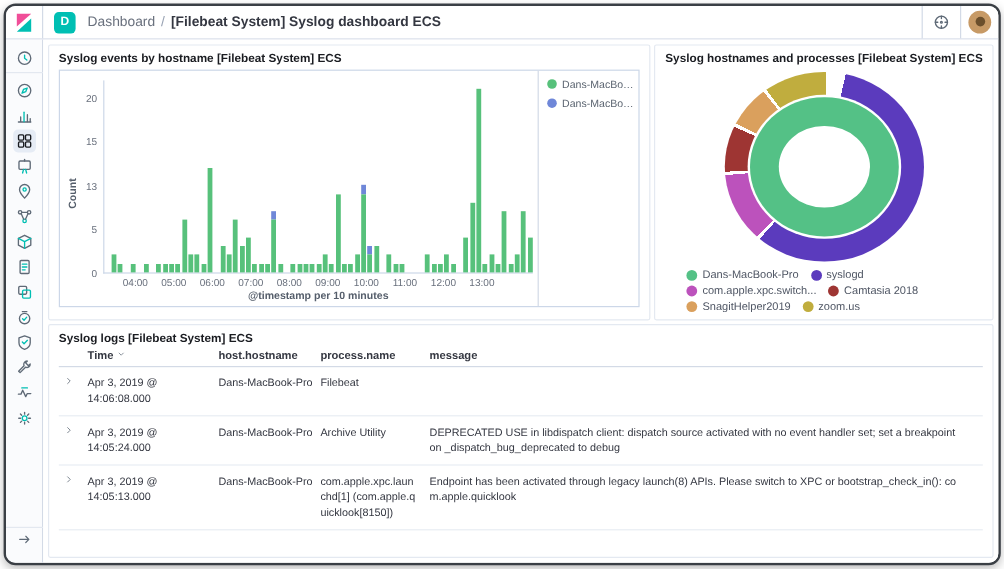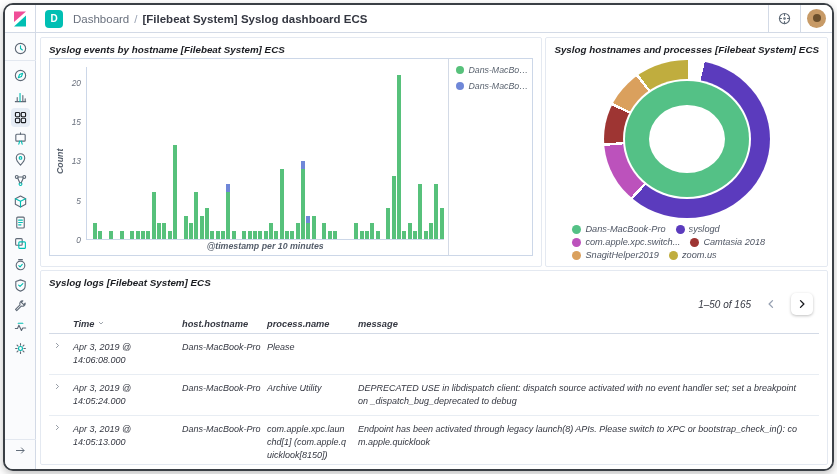--- a/index.html
+++ b/index.html
@@ -28,21 +28,21 @@
   .nav-btn .ic { width:15px; height:15px; display:block; }
   .nav-btn.active .icwrap { background:#e6ecf5; border-radius:4px; padding:2px; }
   .icwrap { display:flex; }
   svg.ic * { stroke:#5f6a77; stroke-width:1.2; fill:none; stroke-linecap:round; stroke-linejoin:round; }
   svg.ic .ac { stroke:#00bfb3; }
   .nav-btn.active svg.ic * { stroke:#1a1c21; }
   .collapse-btn { position:absolute; bottom:6px; left:0; width:31px; height:24px; display:flex; align-items:center; justify-content:center;
                   border-top:1px solid #e3e8f0; cursor:pointer; }
 
   
-  main { position:absolute; left:31px; top:28px; right:0; bottom:0; padding:4px; display:flex; flex-direction:column; gap:3px; background:#fff;font-style:italic; }
+  main { position:absolute; left:31px; top:28px; right:0; bottom:0; padding:4px; display:flex; flex-direction:column; gap:3px; background:#fff; }
   .row1 { display:flex; gap:3px; height:230px; }
   .panel { background:#fff; border:1px solid #e4e9f1; border-radius:2px; padding:6px 8px; }
   .panel h3 { font-size:9.8px; font-weight:700; color:#1a1c21; white-space:nowrap; overflow:hidden; margin-bottom:3px; }
   .panel-events { width:522px; }
   .panel-donut  { flex:1; display:flex; flex-direction:column; }
   .panel-logs   { flex:1; overflow:hidden; }
 
   
   .chartbox { display:flex; border:1px solid #ccd7e8; height:198px; }
   .plotcol { flex:1; display:flex; padding:8px 4px 0 4px; }
@@ -434,20 +434,32 @@
                       <div class="seg" style="flex:2;background:#57c17b"></div>
                     </div>
                     <div class="bar" title="14:00" style="left: 97.1949%; width: 1.12%; height: 31.8182%;">
                       <div class="seg" style="flex:7;background:#57c17b"></div>
                     </div>
                     <div class="bar" title="14:10" style="left: 98.6875%; width: 1.12%; height: 18.1818%;">
                       <div class="seg" style="flex:4;background:#57c17b"></div>
                     </div>
                   </div>
               </div>
+              <div class="xticks" id="xticks">
+                  <span class="xtick" style="left: 7.46269%;">04:00</span>
+                  <span class="xtick" style="left: 16.4179%;">05:00</span>
+                  <span class="xtick" style="left: 25.3731%;">06:00</span>
+                  <span class="xtick" style="left: 34.3284%;">07:00</span>
+                  <span class="xtick" style="left: 43.2836%;">08:00</span>
+                  <span class="xtick" style="left: 52.2388%;">09:00</span>
+                  <span class="xtick" style="left: 61.194%;">10:00</span>
+                  <span class="xtick" style="left: 70.1493%;">11:00</span>
+                  <span class="xtick" style="left: 79.1045%;">12:00</span>
+                  <span class="xtick" style="left: 88.0597%;">13:00</span>
+                </div>
               <div class="xlabel">@timestamp per 10 minutes</div>
             </div>
           </div>
           <div class="ev-legend" id="ev-legend">
               <div class="lg-item">
                 <span class="lg-dot" style="background:#57c17b"></span>
                  <span class="lg-txt">Dans-MacBook-Pro</span>
               </div>
               <div class="lg-item">
                 <span class="lg-dot" style="background:#6f87d8"></span>
@@ -489,52 +501,39 @@
             <div class="lg-item">
               <span class="lg-dot" style="background:#c0ad3e"></span>
                  <span class="lg-txt">zoom.us</span>
             </div>
           </div>
       </section>
     </div>
 
     <section class="panel panel-logs">
       <h3>Syslog logs [Filebeat System] ECS</h3>
-      <div class="pag">
-        <span class="pag-label">1–50 of 165</span>
-        <button class="pag-btn prev">
-          <svg class="ic" width="12" height="12" viewBox="0 0 16 16">
-            <path d="M10 3.5 5.5 8 10 12.5" style="stroke:#98a2b3;stroke-width:1.8"></path>
-          </svg>
-        </button>
-        <button class="pag-btn next">
-          <svg class="ic" width="12" height="12" viewBox="0 0 16 16">
-            <path d="M6 3.5 10.5 8 6 12.5" style="stroke:#1a1c21;stroke-width:1.8"></path>
-          </svg>
-        </button>
-      </div>
       <div class="tgrid thead" id="thead">
           <div></div>
           <div class="th">Time<span><svg class="ic " width="8" height="8" viewBox="0 0 16 16">
                 <path d="M4.5 6.5 8 10l3.5-3.5"></path>
               </svg></span></div>
           <div class="th">host.hostname</div>
           <div class="th">process.name</div>
           <div class="th">message</div>
         </div>
       <div id="tbody">
           <div class="tgrid trow">
             <span class="expand">
        <span><svg class="ic " width="9" height="9" viewBox="0 0 16 16">
                   <path d="M6 4.2 9.8 8 6 11.8"></path>
                 </svg></span>
             </span>
      <div class="cell">Apr 3, 2019 @ 14:06:08.000</div>
      <div class="cell">Dans-MacBook-Pro</div>
-     <div class="cell brk">Please</div>
+     <div class="cell brk">Filebeat</div>
           </div>
           <div class="tgrid trow">
             <span class="expand">
        <span><svg class="ic " width="9" height="9" viewBox="0 0 16 16">
                   <path d="M6 4.2 9.8 8 6 11.8"></path>
                 </svg></span>
             </span>
      <div class="cell">Apr 3, 2019 @ 14:05:24.000</div>
      <div class="cell">Dans-MacBook-Pro</div>
      <div class="cell brk">Archive Utility</div>

